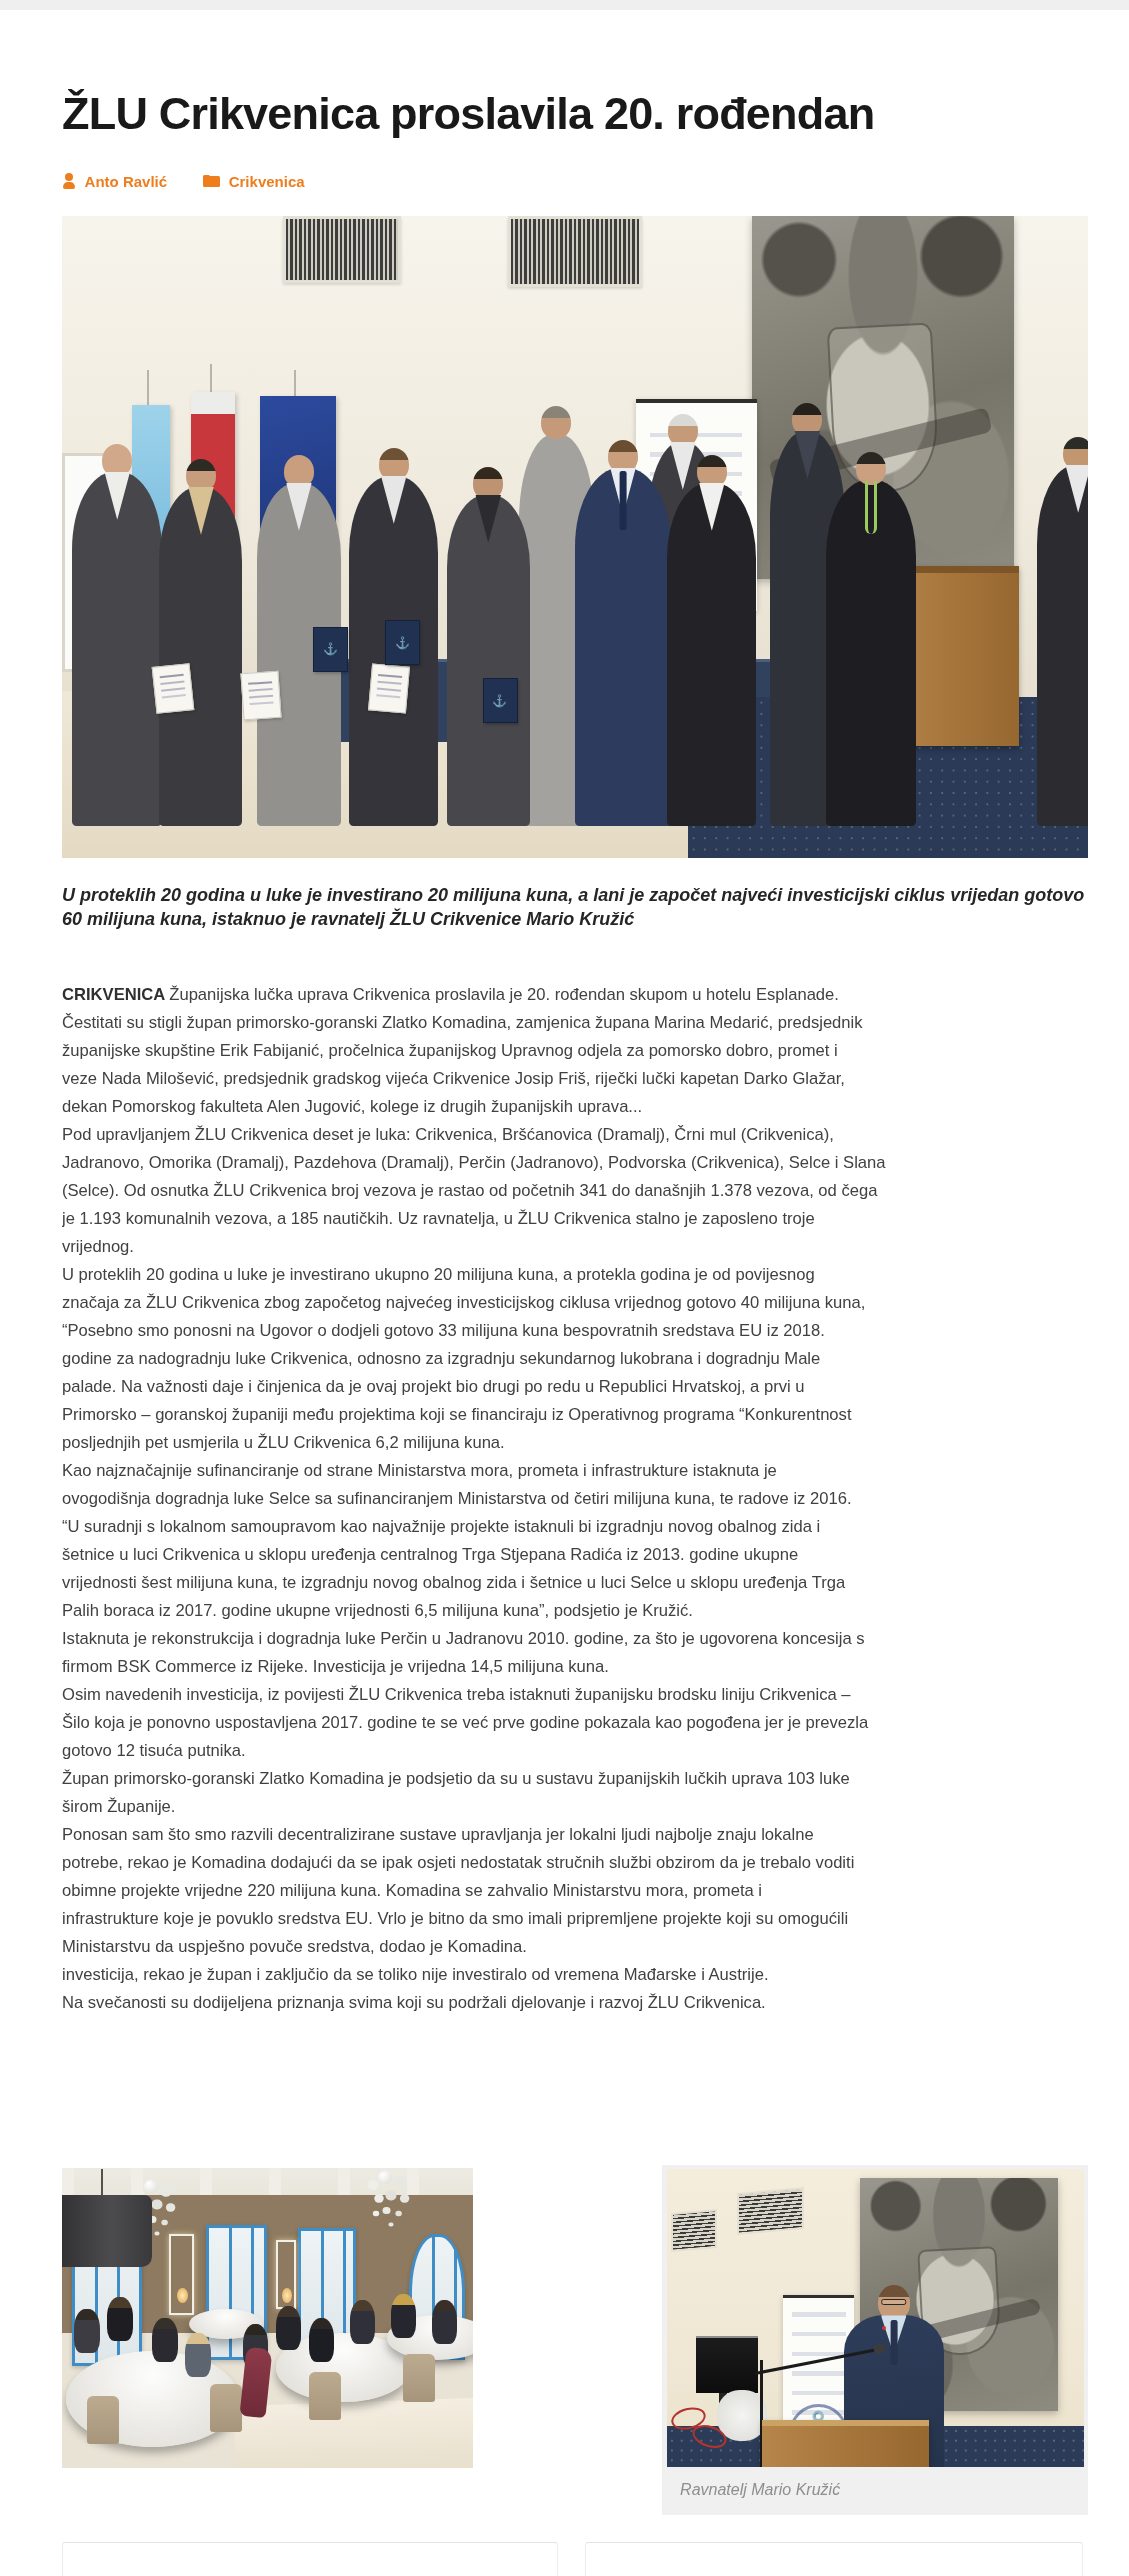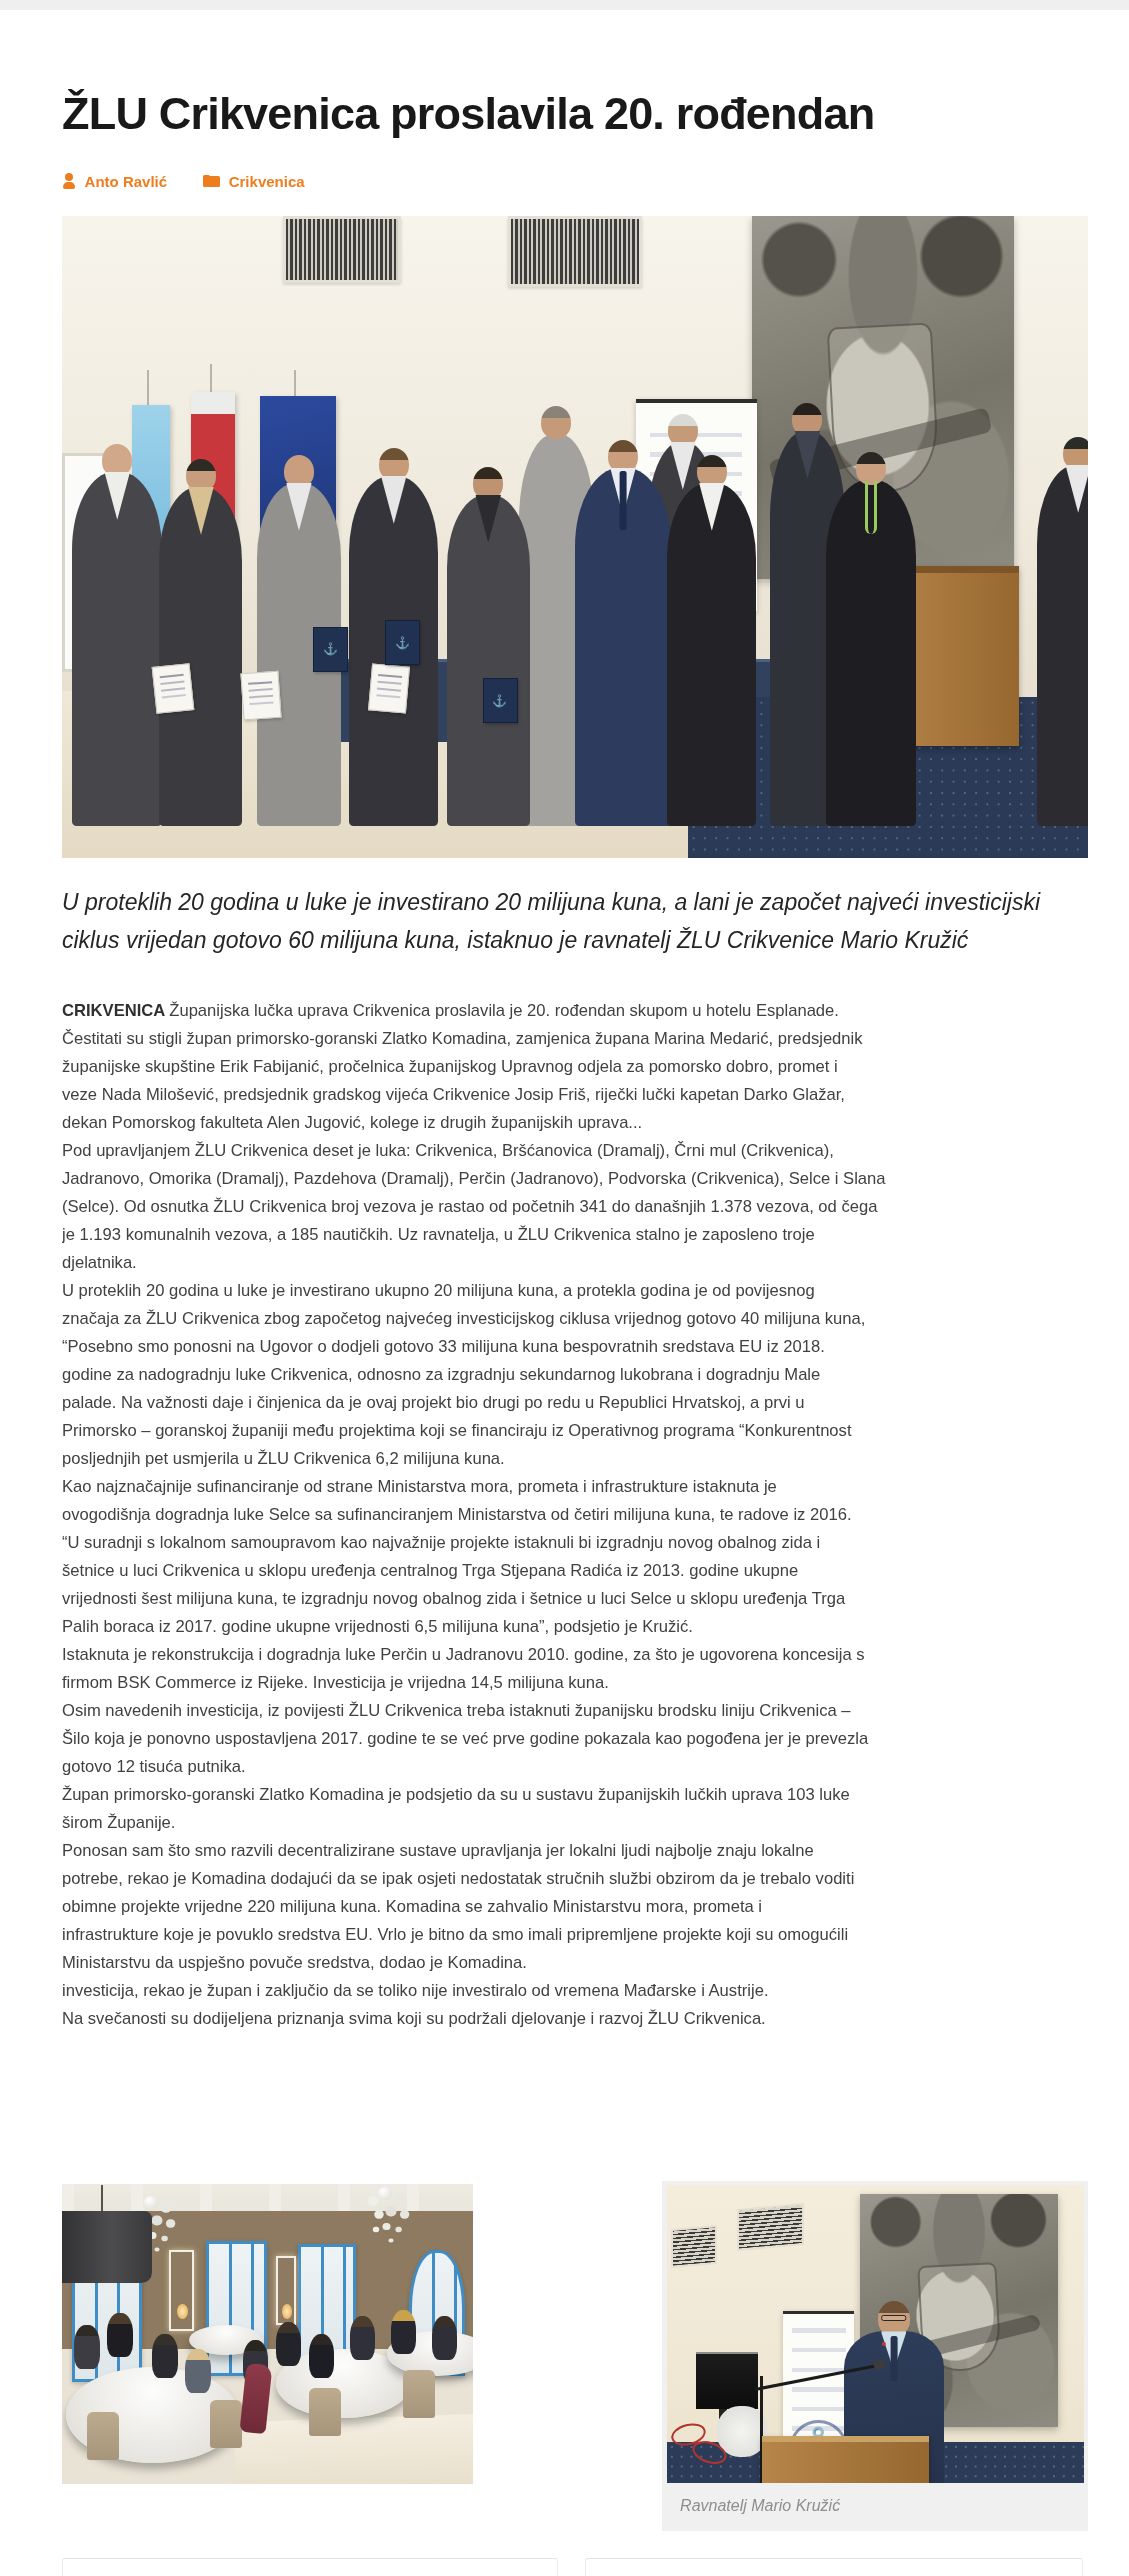--- a/index.html
+++ b/index.html
@@ -89,21 +89,21 @@
   .paper { position:absolute; width:38px; height:47px; background:#f7f6f0; border:0.8px solid #c9c7bd; z-index:7; box-shadow:0.8px 1.5px 3px rgba(0,0,0,.2); }
   .paper .pl { position:absolute; left:18%; right:18%; top:20%; height:1.5px; background:#9a98a8; box-shadow:0 6.8px 0 #b9b7c4, 0 13.6px 0 #b9b7c4, 0 20.3px 0 #c9c7d2; }
   .bluefold { position:absolute; width:35px; height:45px; background:#203152; border:0.8px solid #13213b; z-index:7; box-shadow:0.8px 1.5px 3px rgba(0,0,0,.25); }
   .bluefold::after { content:"⚓"; position:absolute; left:50%; top:50%; transform:translate(-50%,-50%); color:rgba(235,238,245,.8); font-size:12px; }
 
   .lectern { position:absolute; background:linear-gradient(90deg,#b5854a,#96672f); box-shadow:0 3px 6px rgba(0,0,0,.3); }
   .hero .lectern { left:79.8%; top:54.5%; width:13.5%; height:28%; border-top:7.5px solid #7d5526; z-index:3; }
   .micstand { position:absolute; left:77.5%; top:38%; width:2.3px; height:30%; background:#26262a; transform:rotate(7deg); z-index:3; }
 
   
-  .lead { margin-top:25px; min-height:60px; font-size:23px; line-height:38px; font-weight:400; font-style:italic; color:#262626; }
+  .lead { margin-top:25px; min-height:60px; font-size:18px; line-height:24px; font-weight:700; font-style:italic; color:#262626; }
   .bodytext { margin-top:38px; height:1158px; overflow:hidden; font-size:16.6px; color:#414141; }
   .bodytext .bl { height:28px; line-height:28px; white-space:nowrap; }
   .bodytext strong { color:#303030; }
 
   
   .photorow { margin-top:26px; display:flex; align-items:flex-start; width:1026px; }
   .dining { width:411px; height:300px; margin-top:3px; }
   .capbox { margin-left:auto; width:426px; background:#f0f0f0; padding:4.5px 4.5px 0 4.5px; }
   .speech { width:417px; height:298px; }
   figcaption.cap { height:48px; font-style:italic; font-size:16px; color:#8e8e8e; padding:13.6px 0 0 13.6px; }
@@ -250,21 +250,21 @@
   <div class="bodytext">
       <div class="bl"><strong>CRIKVENICA </strong>Županijska lučka uprava Crikvenica proslavila je 20. rođendan skupom u hotelu Esplanade.</div>
       <div class="bl">Čestitati su stigli župan primorsko-goranski Zlatko Komadina, zamjenica župana Marina Medarić, predsjednik</div>
       <div class="bl">županijske skupštine Erik Fabijanić, pročelnica županijskog Upravnog odjela za pomorsko dobro, promet i</div>
       <div class="bl">veze Nada Milošević, predsjednik gradskog vijeća Crikvenice Josip Friš, riječki lučki kapetan Darko Glažar,</div>
       <div class="bl">dekan Pomorskog fakulteta Alen Jugović, kolege iz drugih županijskih uprava...</div>
       <div class="bl">Pod upravljanjem ŽLU Crikvenica deset je luka: Crikvenica, Bršćanovica (Dramalj), Črni mul (Crikvenica),</div>
       <div class="bl">Jadranovo, Omorika (Dramalj), Pazdehova (Dramalj), Perčin (Jadranovo), Podvorska (Crikvenica), Selce i Slana</div>
       <div class="bl">(Selce). Od osnutka ŽLU Crikvenica broj vezova je rastao od početnih 341 do današnjih 1.378 vezova, od čega</div>
       <div class="bl">je 1.193 komunalnih vezova, a 185 nautičkih. Uz ravnatelja, u ŽLU Crikvenica stalno je zaposleno troje</div>
-      <div class="bl">djelatnika.</div>
+      <div class="bl">vrijednog.</div>
       <div class="bl">U proteklih 20 godina u luke je investirano ukupno 20 milijuna kuna, a protekla godina je od povijesnog</div>
       <div class="bl">značaja za ŽLU Crikvenica zbog započetog najvećeg investicijskog ciklusa vrijednog gotovo 40 milijuna kuna,</div>
       <div class="bl">“Posebno smo ponosni na Ugovor o dodjeli gotovo 33 milijuna kuna bespovratnih sredstava EU iz 2018.</div>
       <div class="bl">godine za nadogradnju luke Crikvenica, odnosno za izgradnju sekundarnog lukobrana i dogradnju Male</div>
       <div class="bl">palade. Na važnosti daje i činjenica da je ovaj projekt bio drugi po redu u Republici Hrvatskoj, a prvi u</div>
       <div class="bl">Primorsko – goranskoj županiji među projektima koji se financiraju iz Operativnog programa “Konkurentnost</div>
       <div class="bl">posljednjih pet usmjerila u ŽLU Crikvenica 6,2 milijuna kuna.</div>
       <div class="bl">Kao najznačajnije sufinanciranje od strane Ministarstva mora, prometa i infrastrukture istaknuta je</div>
       <div class="bl">ovogodišnja dogradnja luke Selce sa sufinanciranjem Ministarstva od četiri milijuna kuna, te radove iz 2016.</div>
       <div class="bl">“U suradnji s lokalnom samoupravom kao najvažnije projekte istaknuli bi izgradnju novog obalnog zida i</div>

